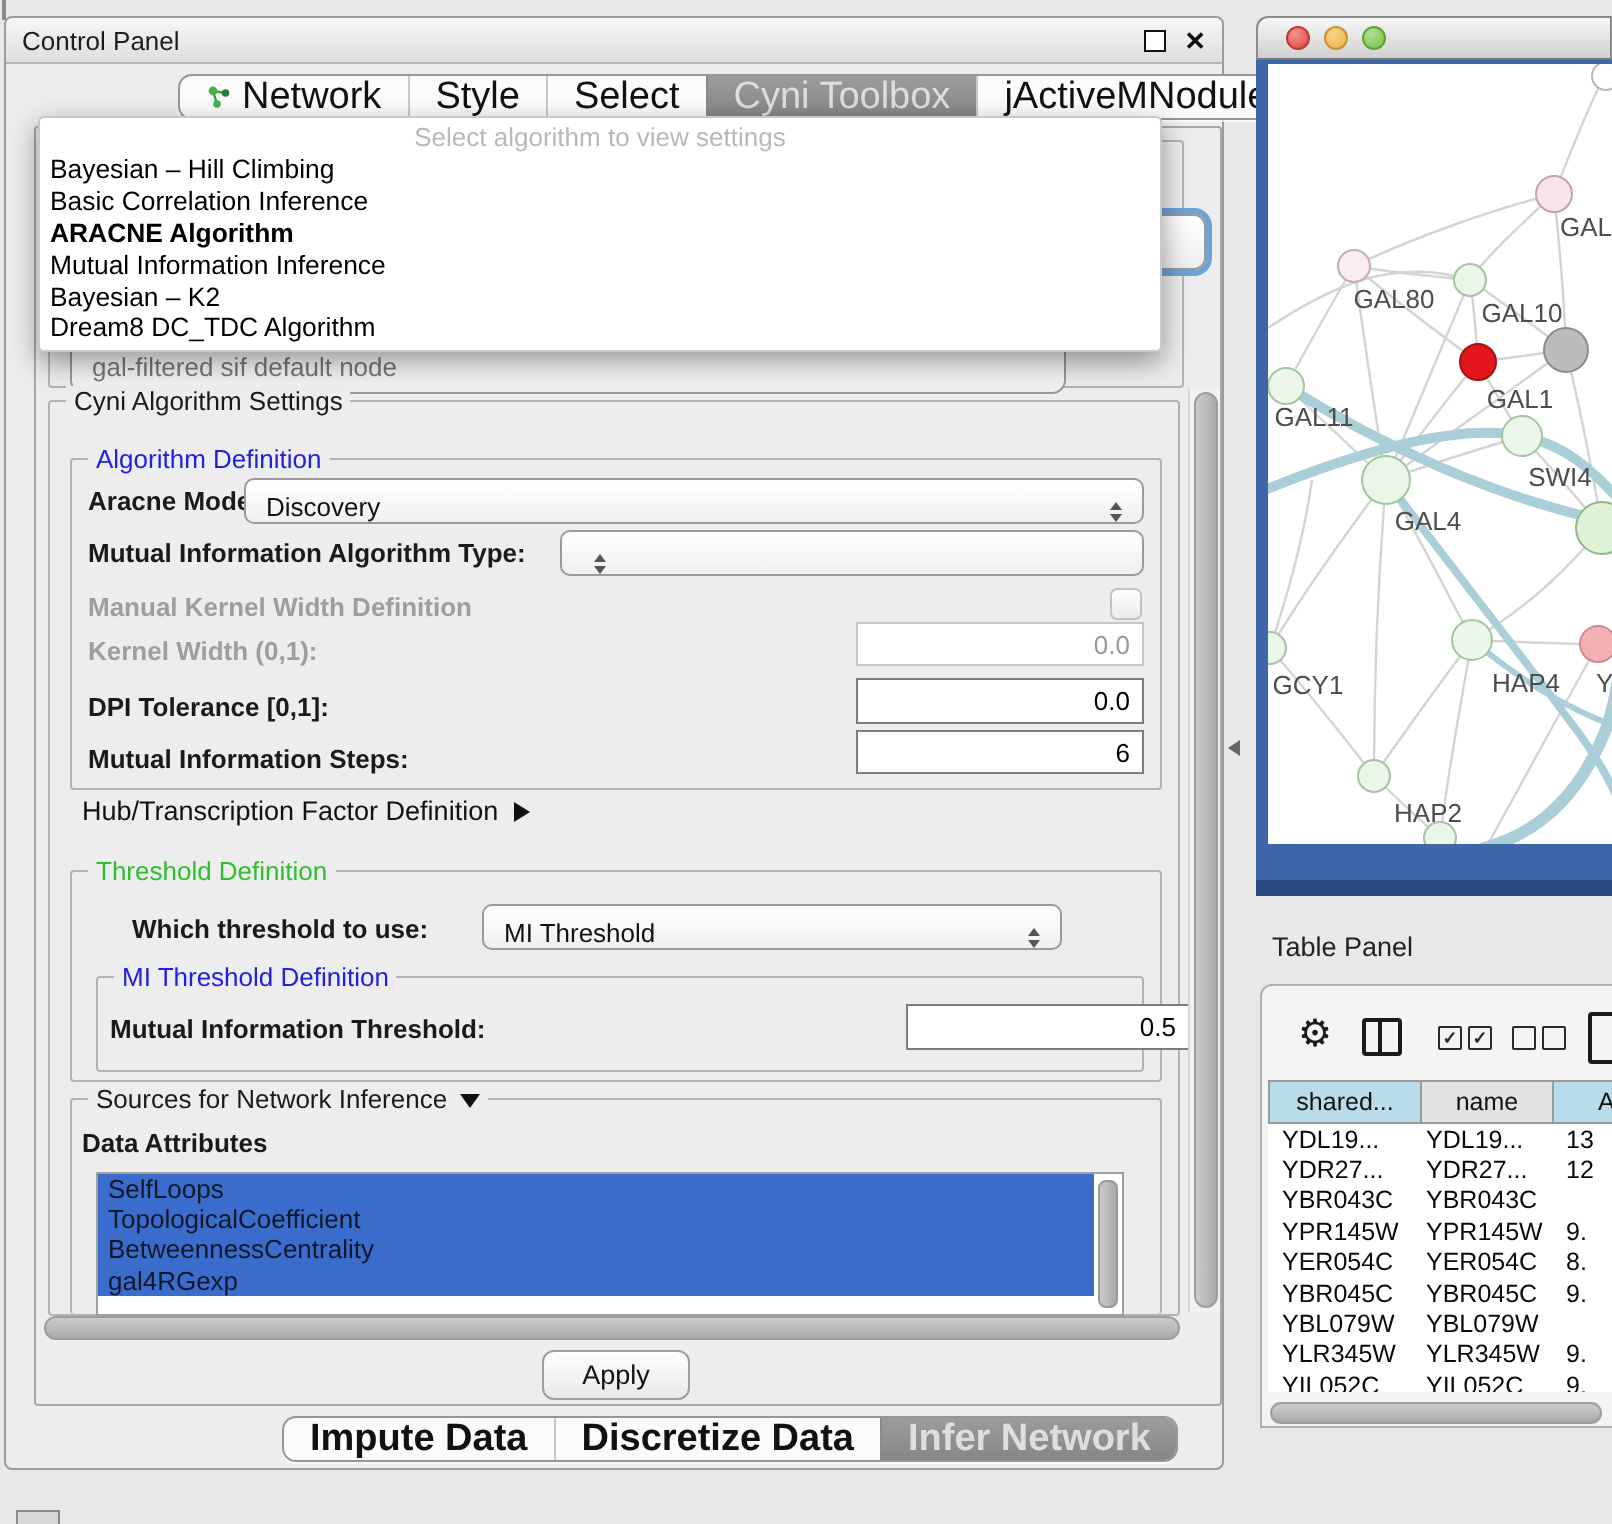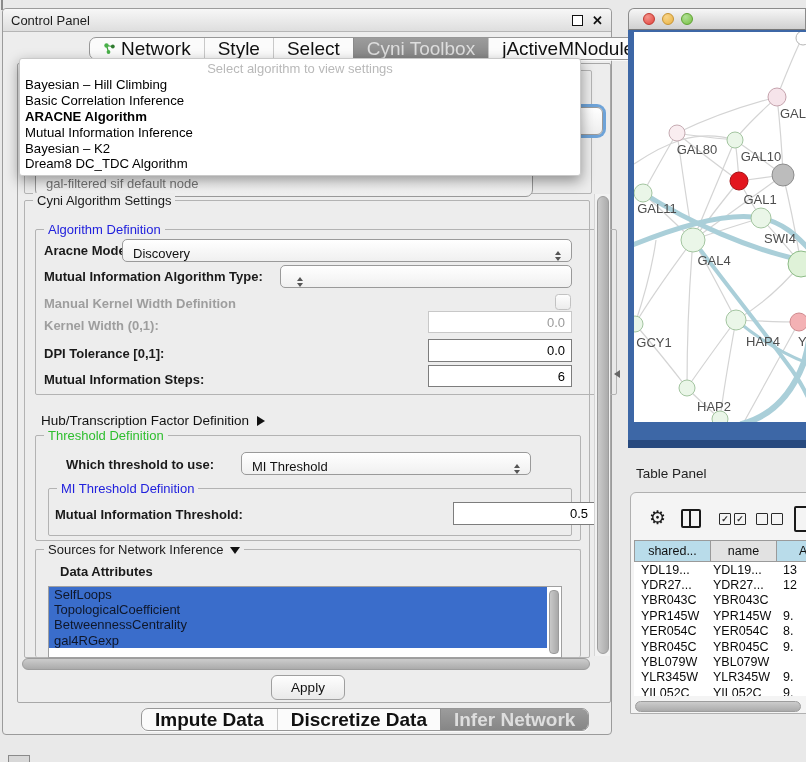--- a/index.html
+++ b/index.html
@@ -140,21 +140,21 @@
       <div class="abs bg-group">
         <div class="abs bg-combo-focus"></div>
         <div class="abs bg-combo">
           <span>gal-filtered sif default node</span>
         </div>
       </div>
 
       <div class="abs group" style="left:6px;top:136px;width:564px;height:456px;">
         <div class="gtitle">Cyni Algorithm Settings</div>
 
-        <div class="abs group" style="left:10px;top:28px;width:544px;height:164px;padding-left:36px;">
+        <div class="abs group" style="left:10px;top:28px;width:544px;height:164px;">
           <div class="gtitle blue">Algorithm Definition</div>
 
           <div class="abs lbl" style="left:8px;top:13px;">Aracne Mode:</div>
           <div class="abs combo" style="left:86px;top:9px;width:450px;">
             <span class="cv">Discovery</span>
             <span class="spin">
                 <span class="tri-up"></span>
                 <span class="tri-dn"></span>
               </span>
           </div>
@@ -179,21 +179,21 @@
           <div class="abs field f-en" style="left:392px;top:109px;width:144px;height:23px;">
             <span>0.0</span>
           </div>
 
           <div class="abs lbl" style="left:8px;top:142px;">Mutual Information Steps:</div>
           <div class="abs field f-en" style="left:392px;top:135px;width:144px;height:22px;">
             <span>6</span>
           </div>
         </div>
 
-        <div class="abs plain" style="left:16px;top:212px;">
+        <div class="abs plain" style="left:16px;top:197px;">
           <span>Hub/Transcription Factor Definition</span><span class="arr-right"></span>
         </div>
 
         <div class="abs group" style="left:10px;top:234px;width:544px;height:104px;">
           <div class="gtitle green">Threshold Definition</div>
 
           <div class="abs lbl" style="left:30px;top:21px;">Which threshold to use:</div>
           <div class="abs combo" style="left:205px;top:16px;width:290px;">
             <span class="cv">MI Threshold</span>
             <span class="spin">
@@ -208,21 +208,21 @@
             <div class="abs field f-en" style="left:376px;top:13px;width:142px;height:23px;margin-left:28px;">
               <span>0.5</span>
             </div>
           </div>
         </div>
 
         <div class="abs group" style="left:10px;top:348px;width:544px;height:107px;border-bottom:none;">
           <div class="gtitle">
             <span>Sources for Network Inference</span><span class="arr-down"></span>
           </div>
-          <div class="abs lbl" style="left:24px;top:14px;">Data Attributes</div>
+          <div class="abs lbl" style="left:5px;top:14px;">Data Attributes</div>
           <div class="abs listbox" style="left:12px;top:36px;width:512px;height:70px;">
             <div class="li">SelfLoops</div>
             <div class="li">TopologicalCoefficient</div>
             <div class="li">BetweennessCentrality</div>
             <div class="li">gal4RGexp</div>
             <div class="list-thumb"></div>
           </div>
         </div>
       </div>
 

